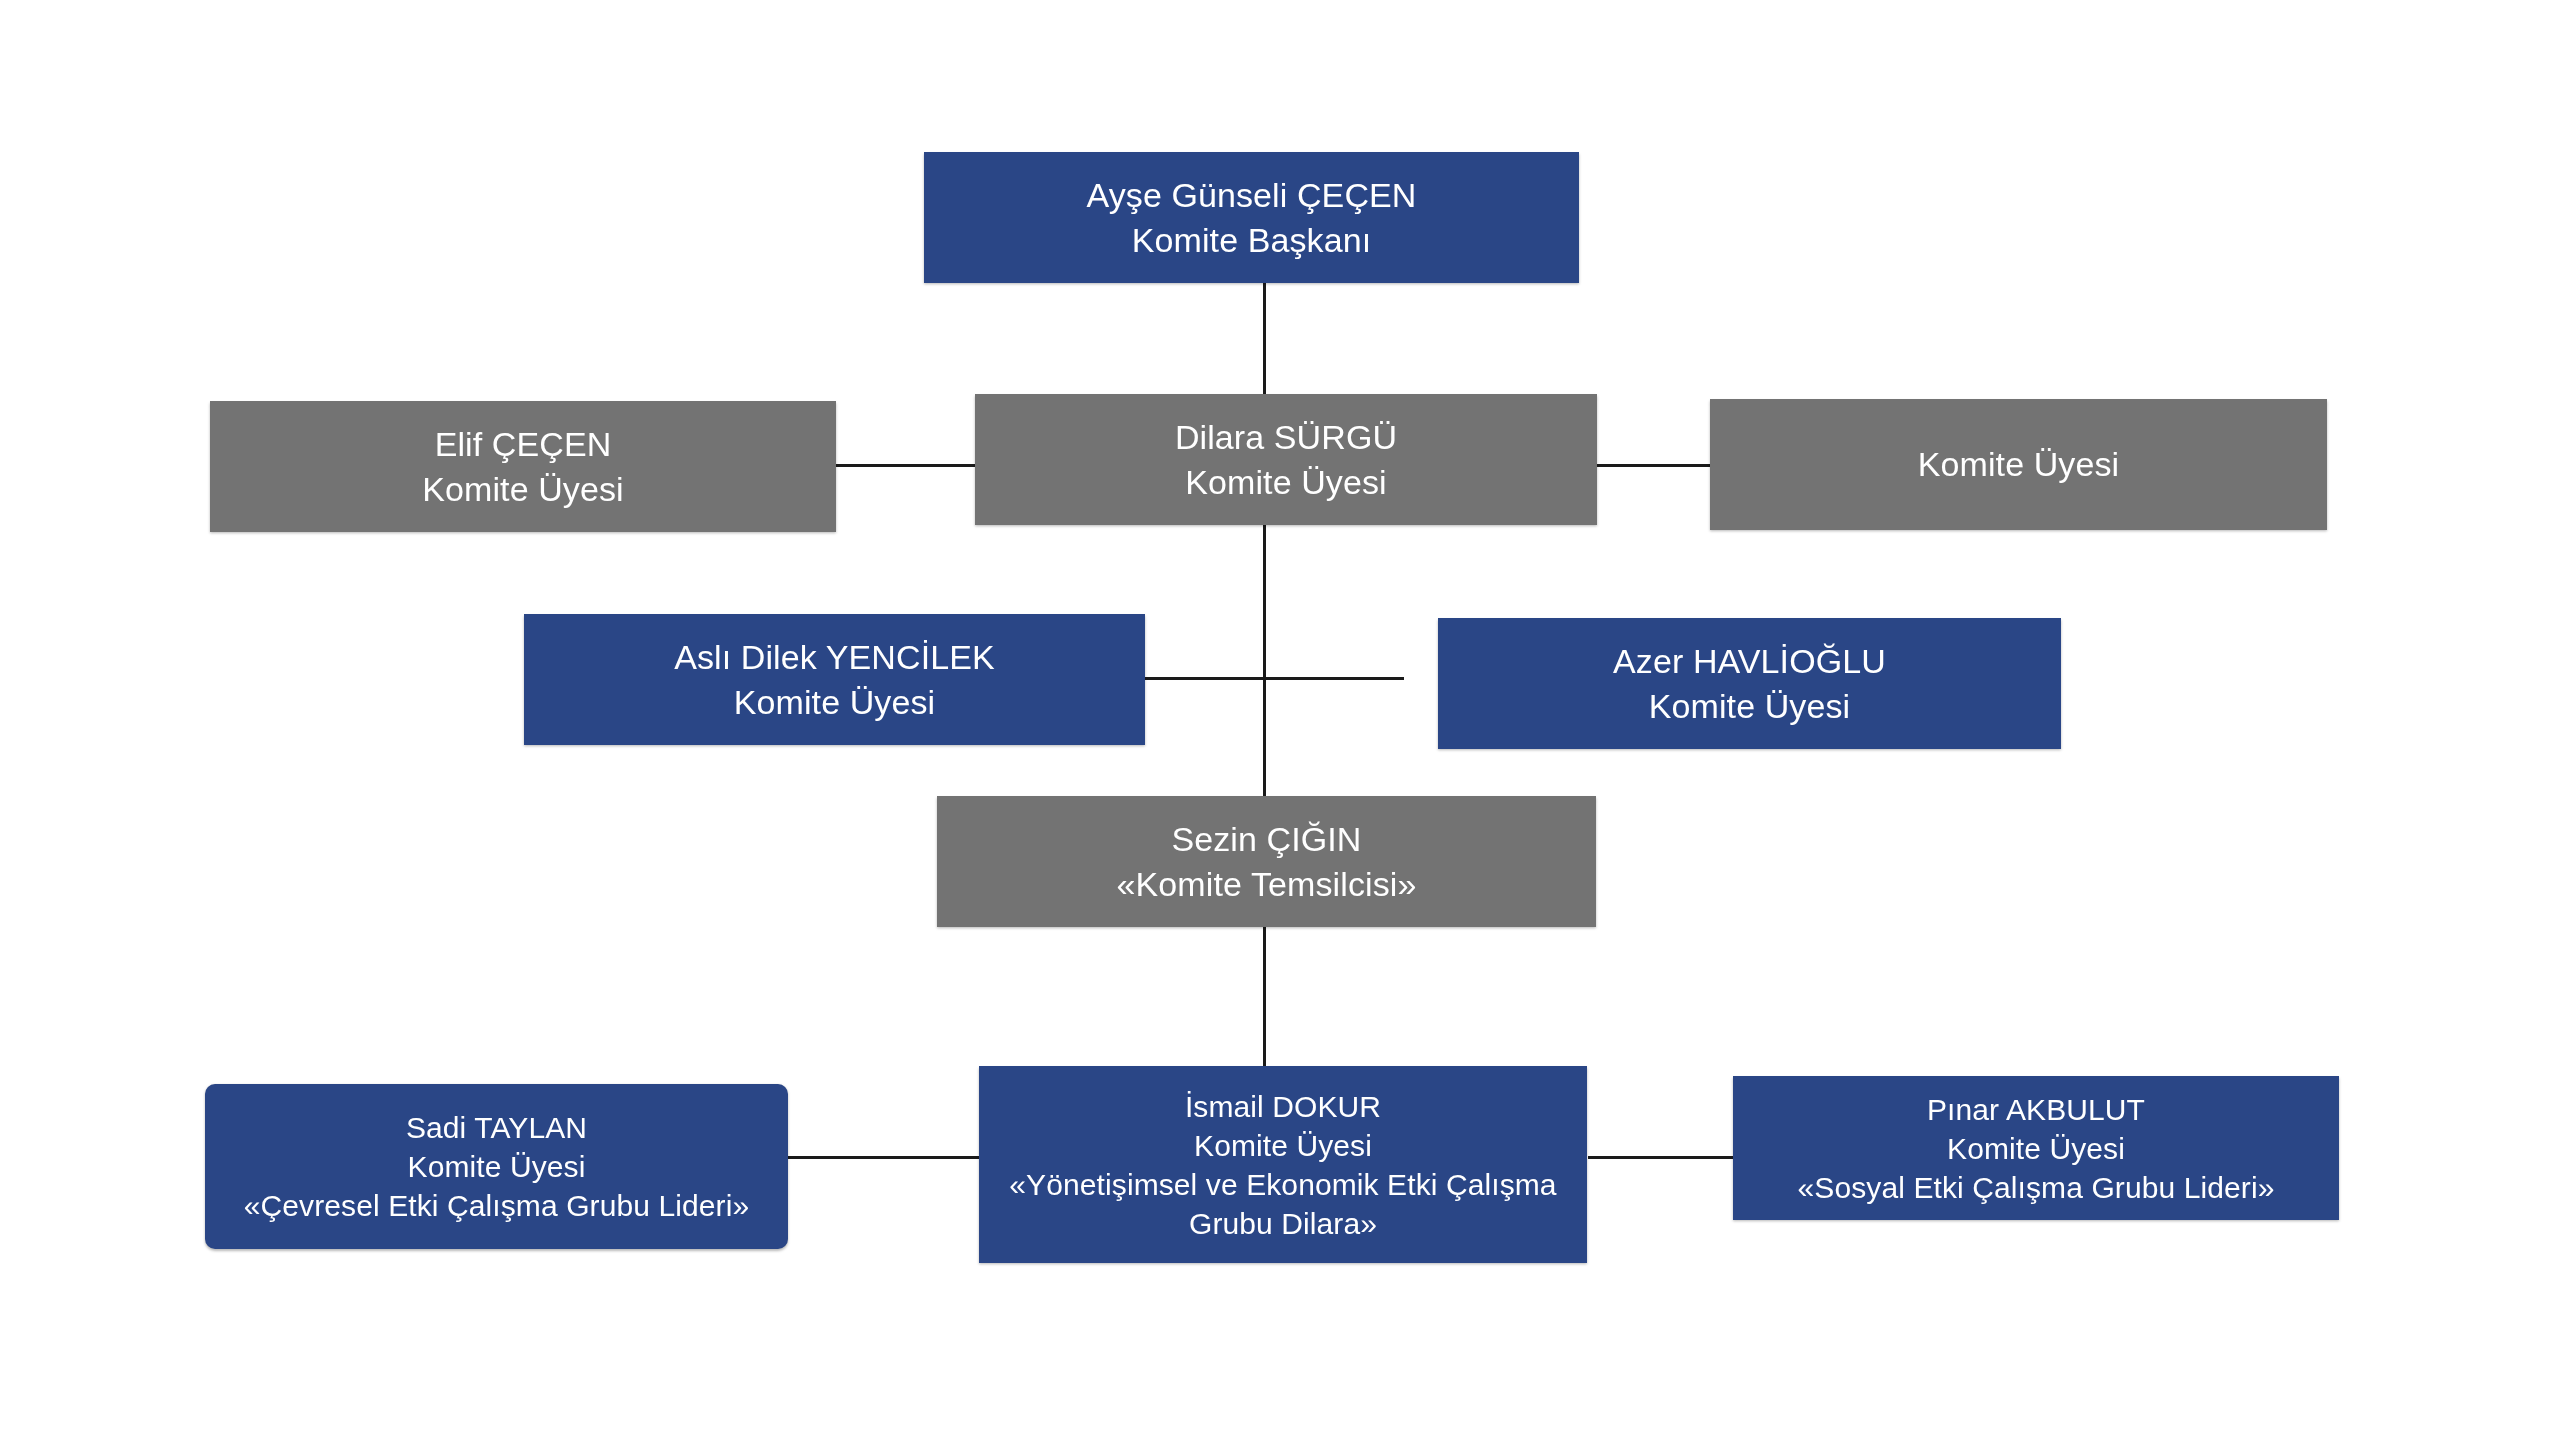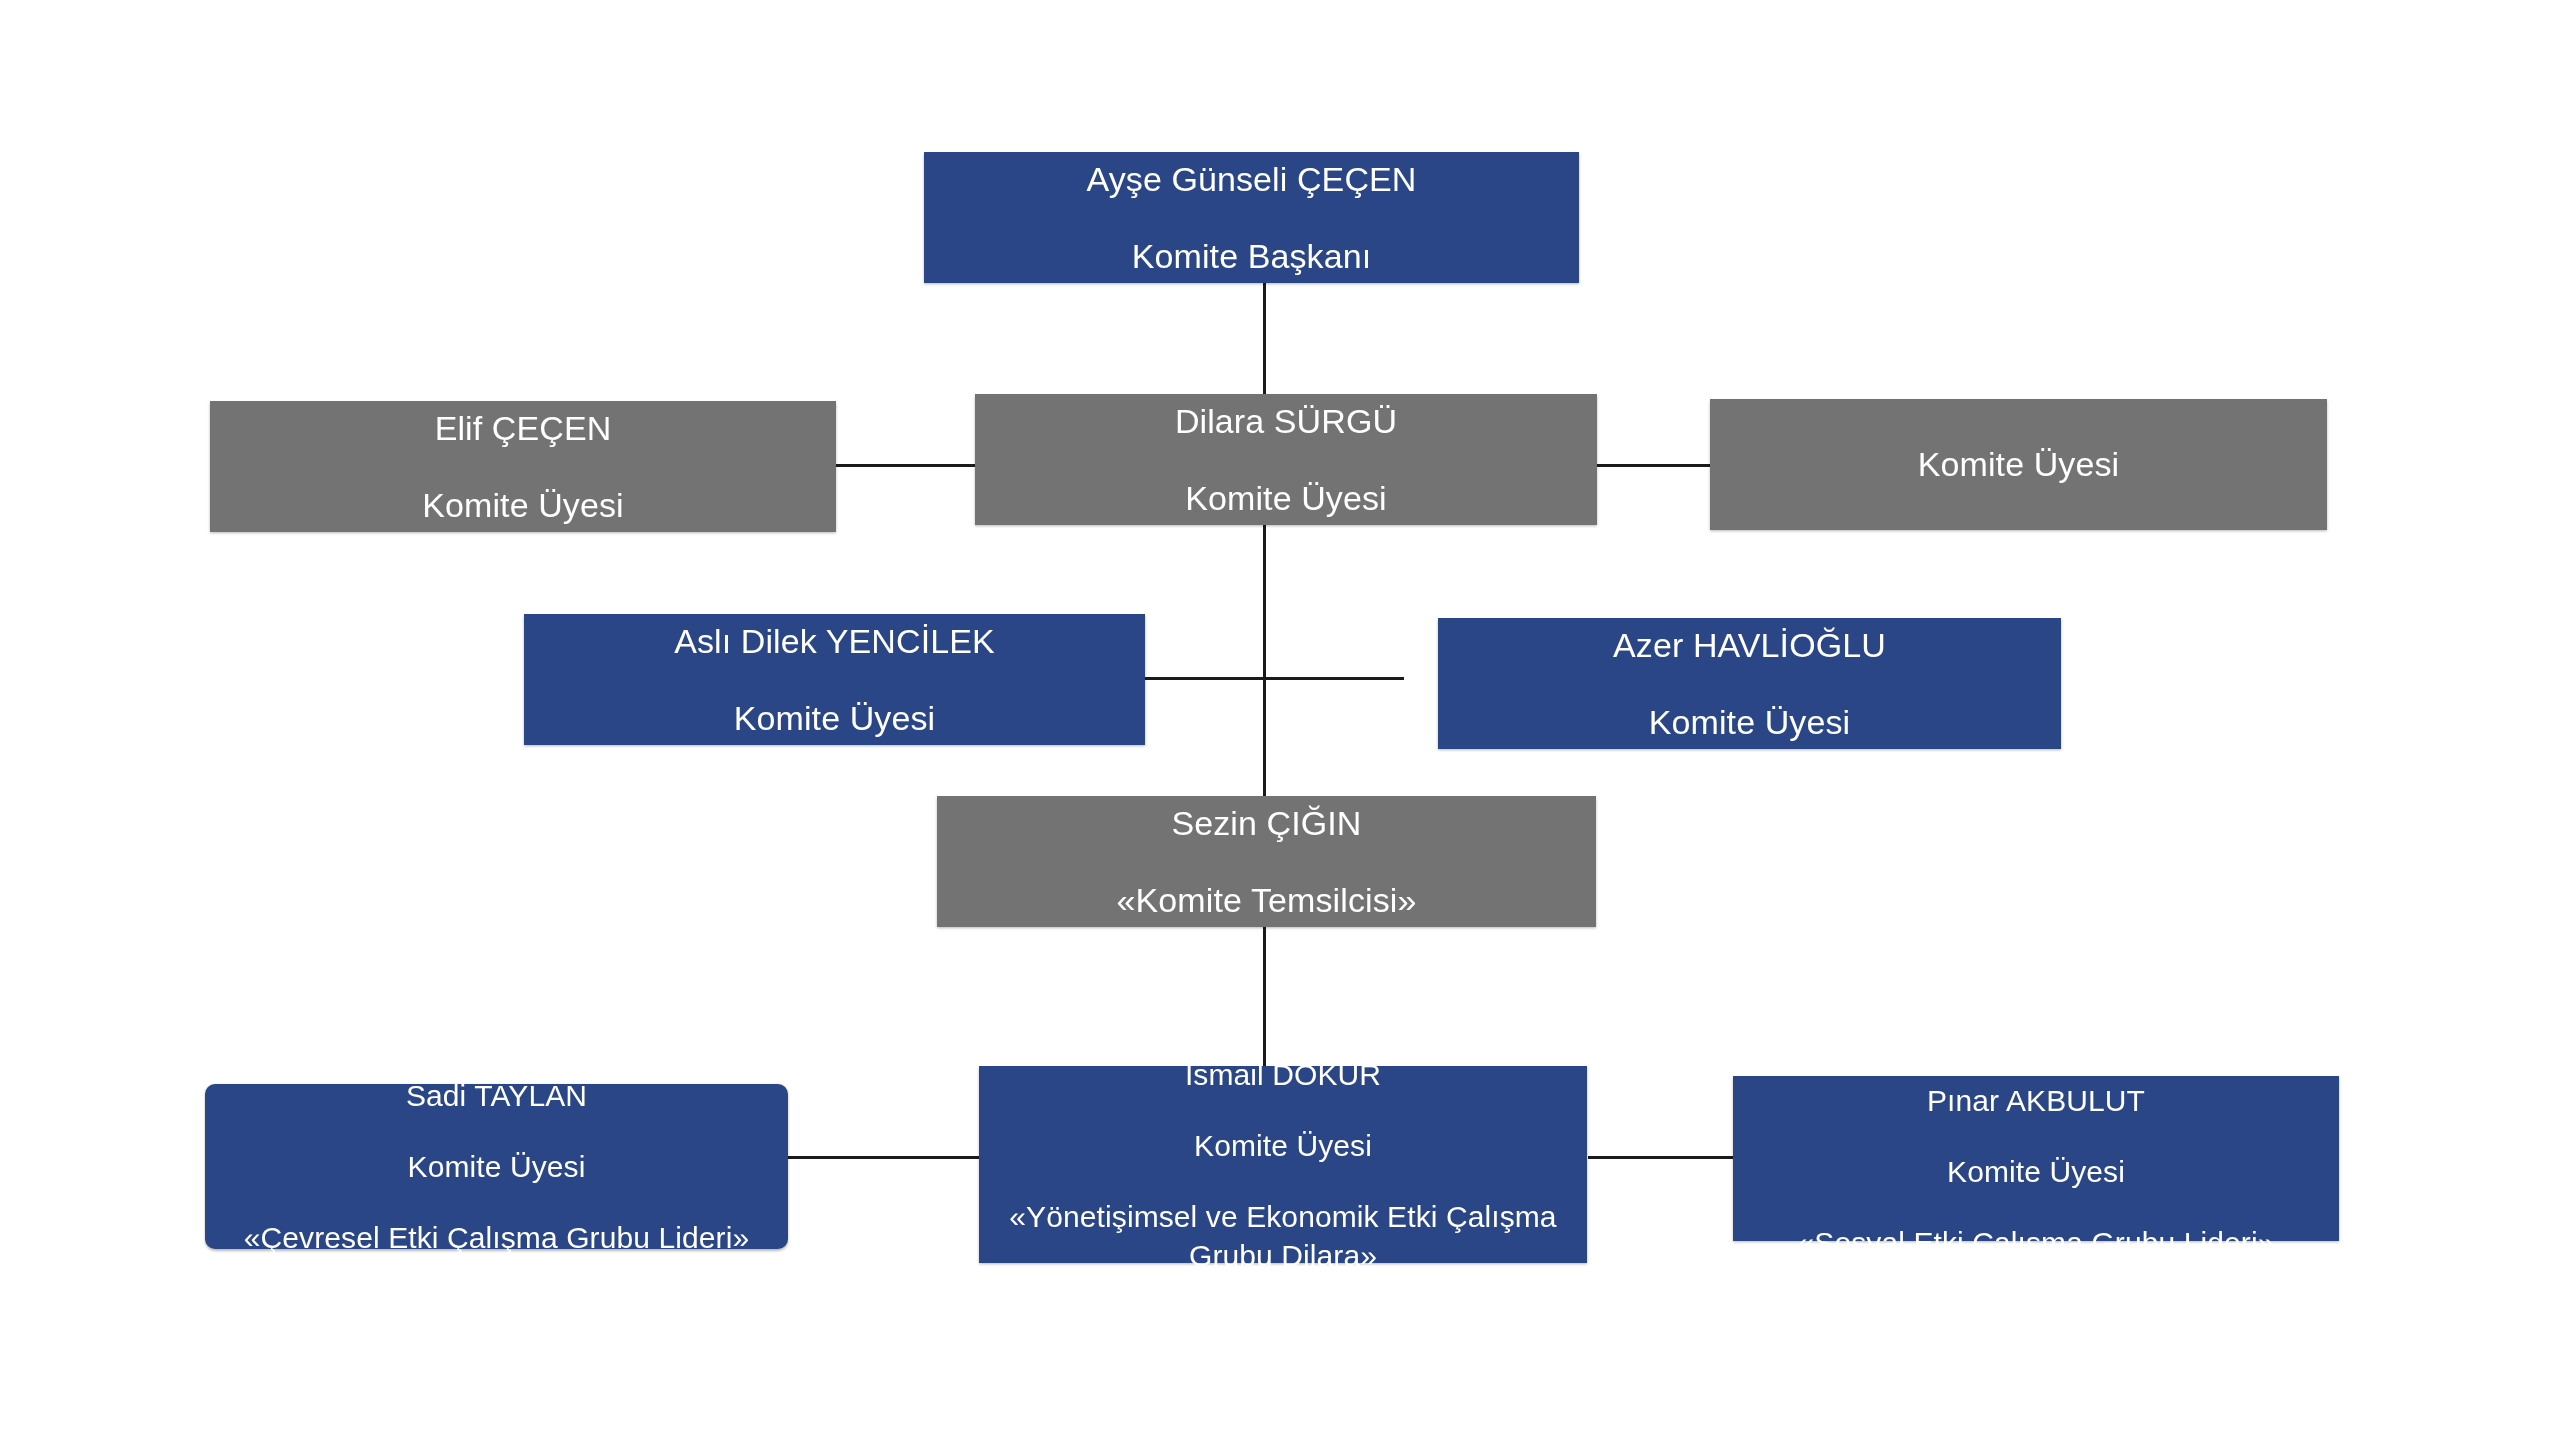--- a/index.html
+++ b/index.html
@@ -35,21 +35,20 @@
     flex-direction: column;
     align-items: center;
     justify-content: center;
     text-align: center;
     color: #ffffff;
     box-sizing: border-box;
     padding: 5.4px 12.5px;
     line-height: 1.30;
     letter-spacing: 0.1px;
     box-shadow: 0 1.8px 2.7px rgba(0,0,0,0.28);
-    gap: 32px;
   }
   .node .ln {
     display: block;
     white-space: pre;
   }
   .node.wrap .ln { white-space: normal; }
 
   .tone-blue { background: #2A4686; }
   .tone-navy { background: #737373; }
 
@@ -118,20 +117,20 @@
     <span class="ln">Komite Üyesi</span>
     <span class="ln">«Çevresel Etki Çalışma Grubu Lideri»</span>
   </div>
 
   <div class="node tone-blue fs-34 wrap" style="left:979px; top:1066px; width:608px; height:197px;">
     <span class="ln">İsmail DOKUR</span>
     <span class="ln">Komite Üyesi</span>
     <span class="ln">«Yönetişimsel ve Ekonomik Etki Çalışma Grubu Dilara»</span>
   </div>
 
-  <div class="node tone-blue fs-34 wrap" style="left:1733px; top:1076px; width:606px; height:165px;justify-content:space-between;">
+  <div class="node tone-blue fs-34 wrap" style="left:1733px; top:1076px; width:606px; height:144px;">
     <span class="ln">Pınar AKBULUT</span>
     <span class="ln">Komite Üyesi</span>
     <span class="ln">«Sosyal Etki Çalışma Grubu Lideri»</span>
   </div>
 
 </div>
 
 
 </body></html>

